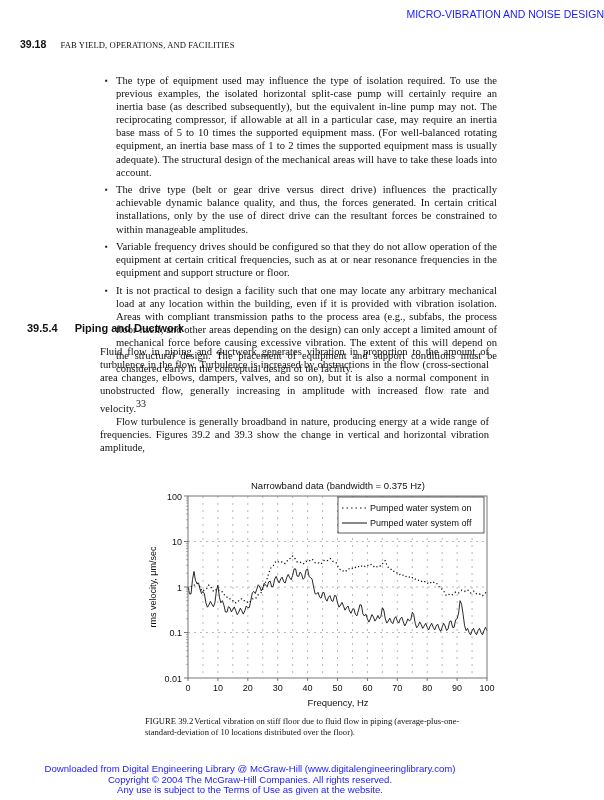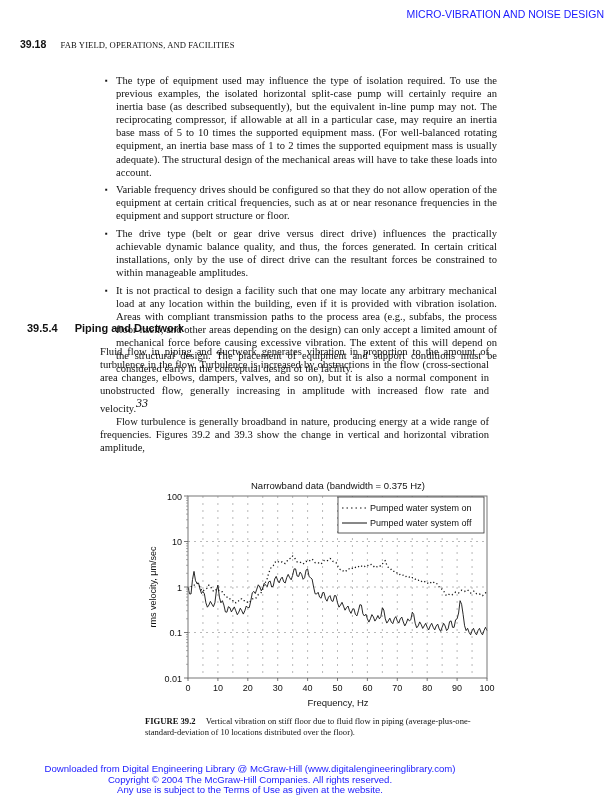--- a/index.html
+++ b/index.html
@@ -9,41 +9,41 @@
   .runhead .pg { font-family:"Liberation Sans", sans-serif; font-weight:bold; font-size:10.5px; margin-right:12px; }
   .runhead .tt { font-size:8.6px; letter-spacing:0.1px; }
   ul.bullets { position:absolute; top:66px; left:108px; width:381px; margin:8px; padding:0; list-style:none; font-size:10.6px; line-height:13.1px; text-align:justify; }
   ul.bullets li { position:relative; margin-bottom:4.5px; }
   ul.bullets li::before { content:"\25AA"; position:absolute; left:-11px; top:0; font-size:8px; }
   .sec { position:absolute; top:322px; left:27px; font-family:"Liberation Sans", sans-serif; font-weight:bold; font-size:11px; }
   .sec .num { margin-right:14px; }
   .body { position:absolute; top:345px; left:100px; width:389px; font-size:10.6px; line-height:13px; text-align:justify; }
   .body p { margin:0; }
   .body p.ind { text-indent:16px; }
-  .body sup { font-size:12px;font-style:italic; }
+  .body sup { font-size:10px; }
   svg.chart { position:absolute; left:0; top:470px; }
   svg.chart text { font-family:"Liberation Sans", sans-serif; fill:#111; }
   .caption { position:absolute; top:716px; left:145px; width:345px; font-size:8.6px; line-height:11px; }
-  .caption .lab { font-weight:bold; margin-right:10px; }
+  .caption .lab { font-weight:normal; margin-right:1px; }
   .footer { position:absolute; top:764px; left:0; width:500px; text-align:center; font-family:"Liberation Sans", sans-serif; font-size:9.6px; line-height:10.5px; color:#1a1aff; }
 </style>
 </head>
 <body>
 
 <div class="banner">MICRO-VIBRATION AND NOISE DESIGN</div>
 
 <div class="runhead">
   <span class="pg">39.18</span>
   <span class="tt">FAB YIELD, OPERATIONS, AND FACILITIES</span>
 </div>
 
 <ul class="bullets">
   <li>The type of equipment used may influence the type of isolation required. To use the previous examples, the isolated horizontal split-case pump will certainly require an inertia base (as described subsequently), but the equivalent in-line pump may not. The reciprocating compressor, if allowable at all in a particular case, may require an inertia base mass of 5 to 10 times the supported equipment mass. (For well-balanced rotating equipment, an inertia base mass of 1 to 2 times the supported equipment mass is usually adequate). The structural design of the mechanical areas will have to take these loads into account.</li>
+  <li>The drive type (belt or gear drive versus direct drive) influences the practically achievable dynamic balance quality, and thus, the forces generated. In certain critical installations, only by the use of direct drive can the resultant forces be constrained to within manageable amplitudes.</li>
   <li>Variable frequency drives should be configured so that they do not allow operation of the equipment at certain critical frequencies, such as at or near resonance frequencies in the equipment and support structure or floor.</li>
-  <li>The drive type (belt or gear drive versus direct drive) influences the practically achievable dynamic balance quality, and thus, the forces generated. In certain critical installations, only by the use of direct drive can the resultant forces be constrained to within manageable amplitudes.</li>
   <li>It is not practical to design a facility such that one may locate any arbitrary mechanical load at any location within the building, even if it is provided with vibration isolation. Areas with compliant transmission paths to the process area (e.g., subfabs, the process floor itself, and other areas depending on the design) can only accept a limited amount of mechanical force before causing excessive vibration. The extent of this will depend on the structural design. The placement of equipment and support conditions must be considered early in the conceptual design of the facility.</li>
 </ul>
 
 <div class="sec">
   <span class="num">39.5.4</span>
   <span>Piping and Ductwork</span>
 </div>
 
 <div class="body">
   <p><span>Fluid flow in piping and ductwork generates vibration in proportion to the amount of turbulence in the flow. Turbulence is increased by obstructions in the flow (cross-sectional area changes, elbows, dampers, valves, and so on), but it is also a normal component in unobstructed flow, generally increasing in amplitude with increased flow rate and velocity.</span><sup>33</sup></p>

